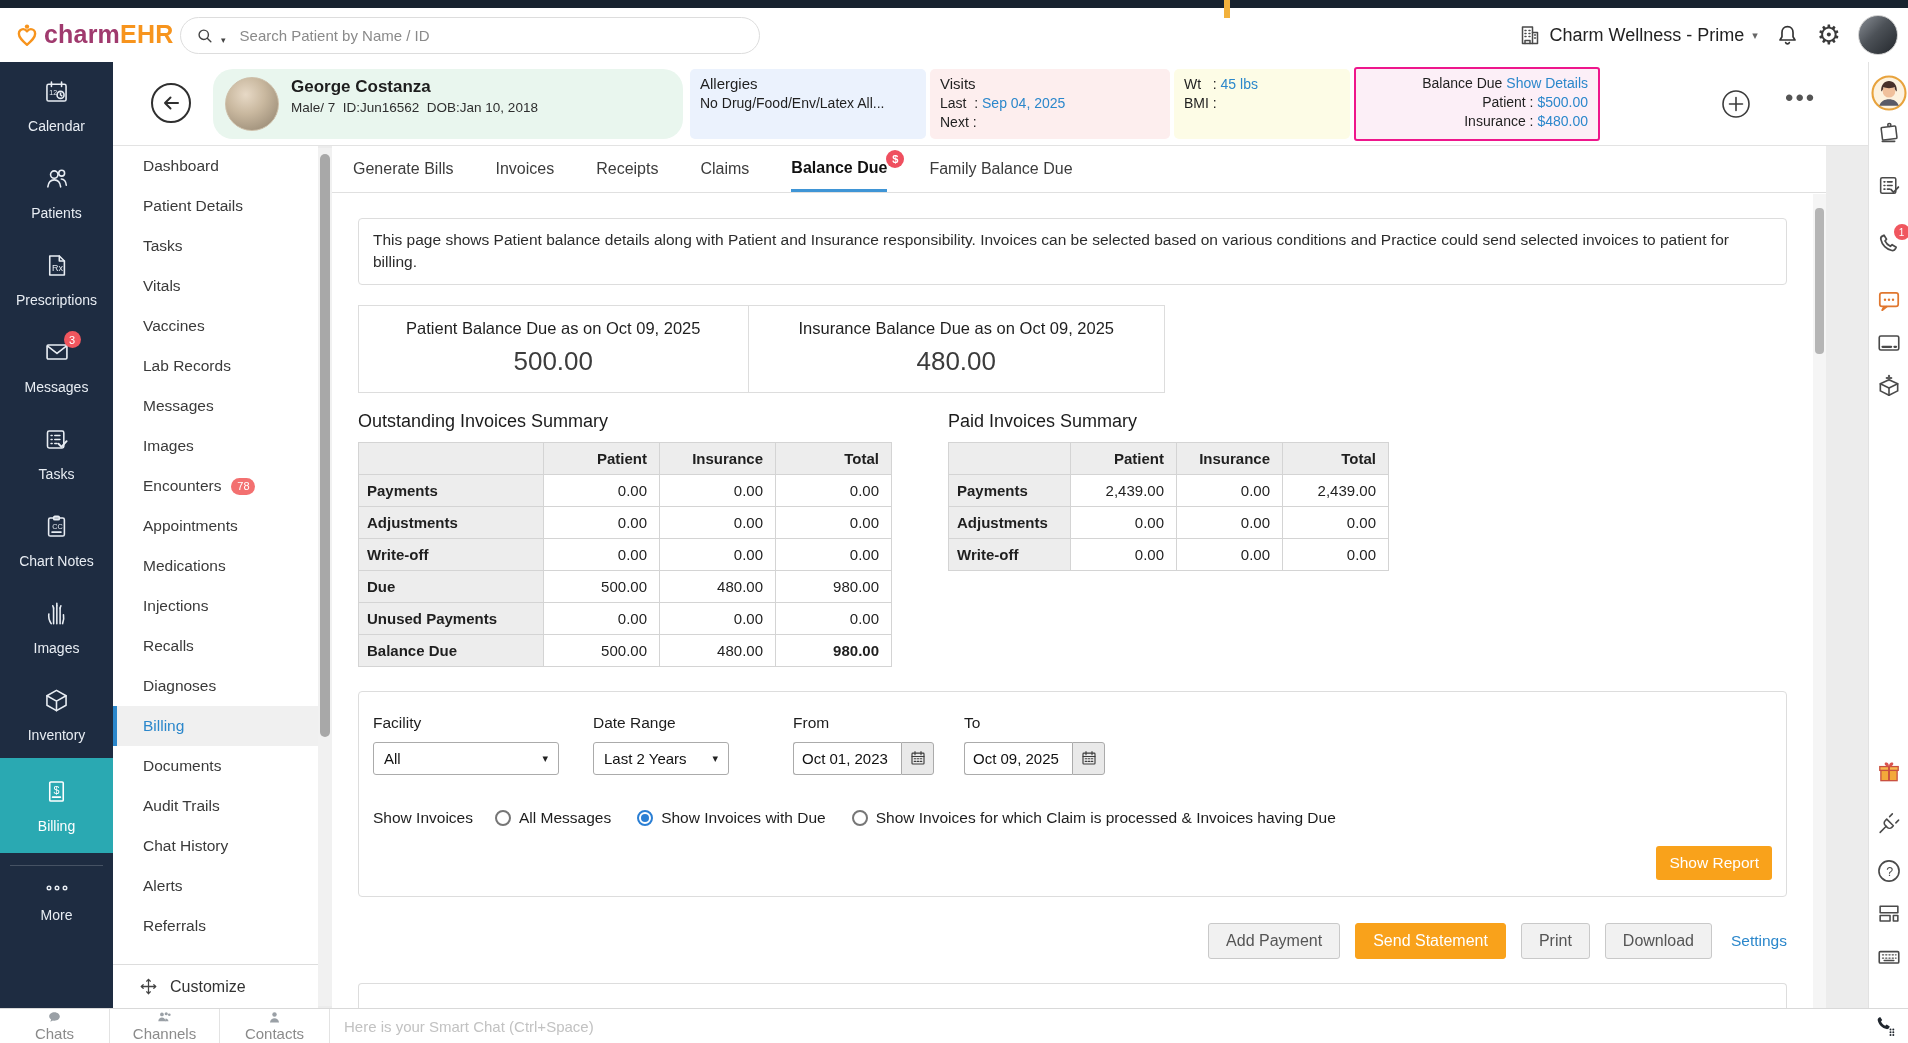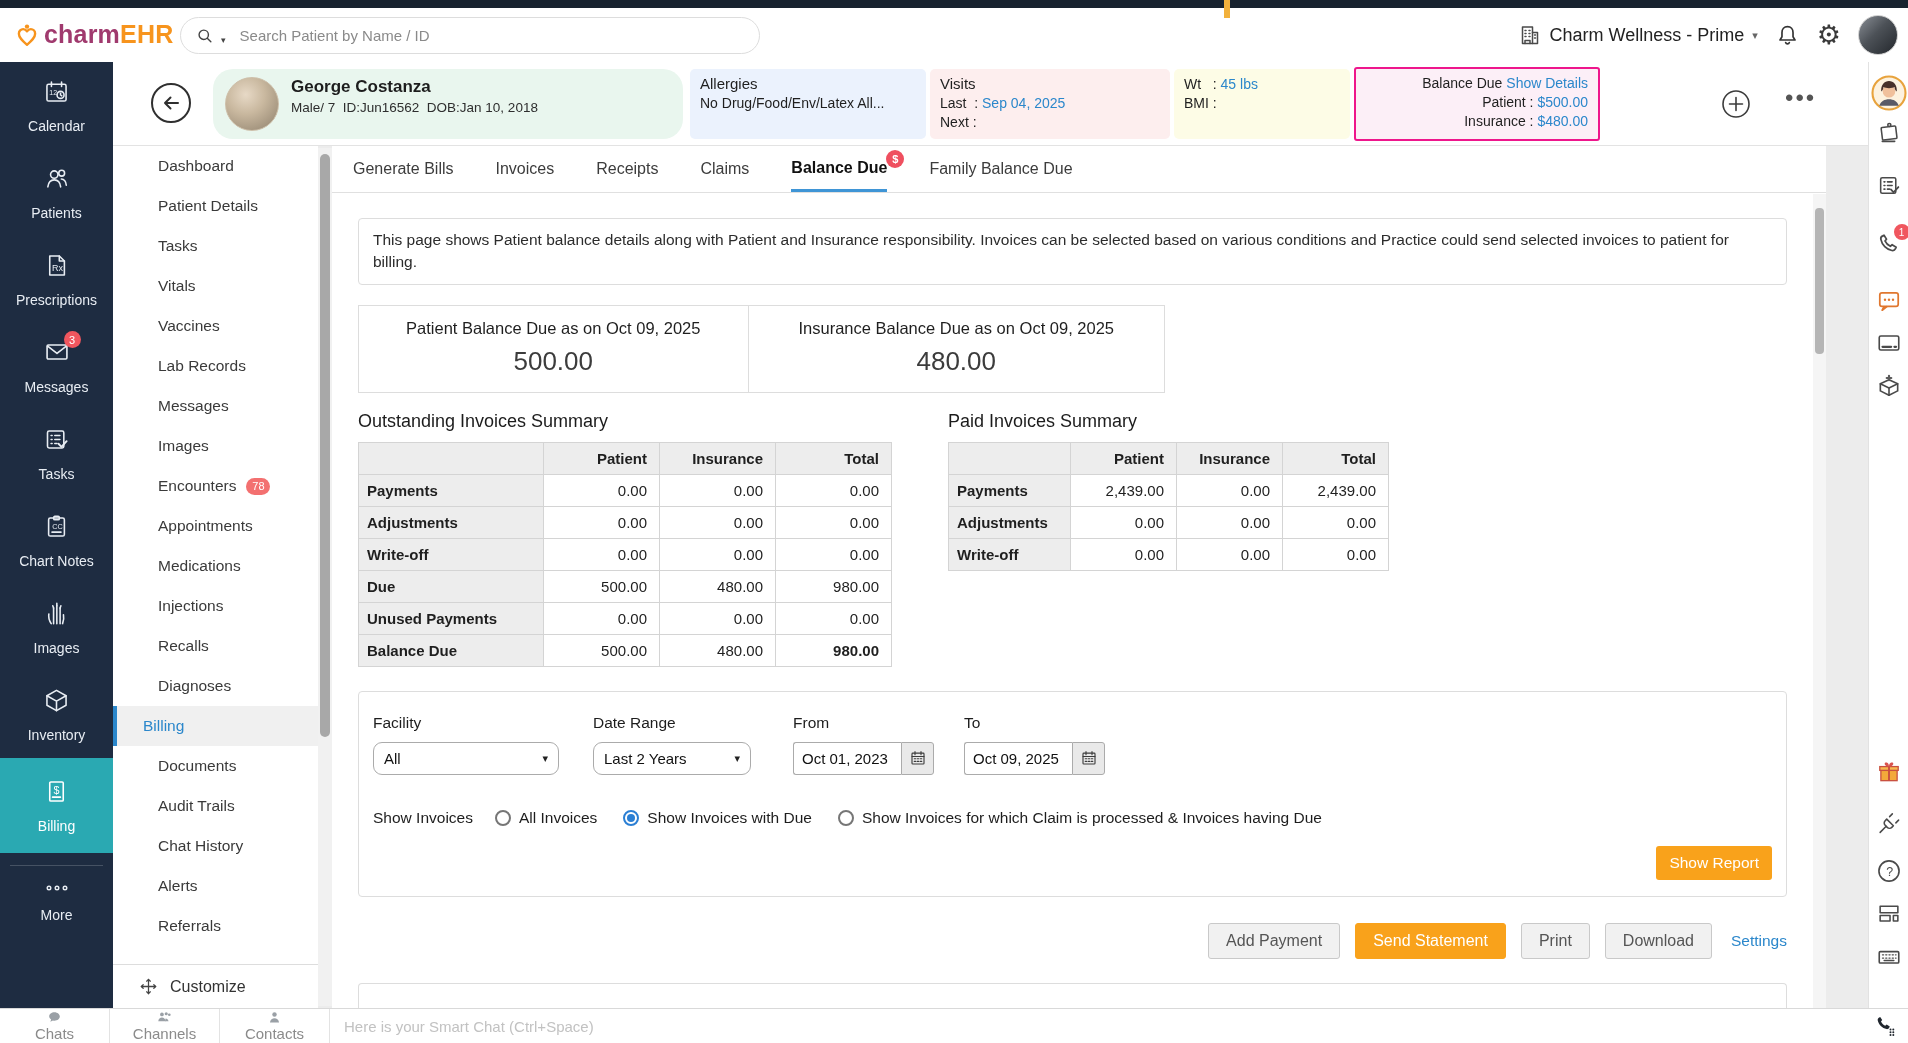--- a/index.html
+++ b/index.html
@@ -67,21 +67,21 @@
   .ctitle { font-size:15px; color:#1f1f1f; }
   .cline { font-size:14px; color:#1f1f1f; margin-top:3px; }
   .blue { color:#2b87cb; }
   .link { color:#2b87cb; cursor:pointer; }
   .plus-btn { position:absolute; left:1608px; top:27px; cursor:pointer; }
   .more-dots { position:absolute; left:1672px; top:22px; font-size:24px; color:#555; letter-spacing:2px; cursor:pointer; }
 
   
   .patient-body { position:absolute; top:84px; left:0; right:0; bottom:0; }
   .side-menu { position:absolute; left:0; top:0; width:205px; bottom:0; background:#fff; }
-  .m-item { height:40px; display:flex; align-items:center; padding-left:45px; font-size:15.5px; color:#3a3a3a; cursor:pointer; gap:10px; }
+  .m-item { height:40px; display:flex; align-items:center; padding-left:30px; font-size:15.5px; color:#3a3a3a; cursor:pointer; gap:10px; }
   .m-item.active { background:#f0f0f0; color:#2b87cb; border-left:4px solid #2b87cb; padding-left:26px; }
   .m-badge { min-width:24px; height:17px; border-radius:9px; background:#f37070; color:#fff; font-size:11px; display:inline-flex; align-items:center; justify-content:center; padding:0 4px; }
   .m-customize { position:absolute; bottom:0; left:0; right:0; height:44px; border-top:1px solid #ddd; display:flex; align-items:center; gap:12px; padding-left:26px; font-size:16px; color:#333; background:#fff; cursor:pointer; }
   .menu-scroll { position:absolute; left:205px; width:14px; top:2px; bottom:2px; background:#f1f1f1; }
   .menu-scroll .handle { position:absolute; left:2px; width:10px; top:6px; height:68%; background:#a8a8a8; border-radius:5px; }
 
   .main { position:absolute; left:219px; top:0; width:1494px; bottom:0; background:#fff; }
   .tabs { height:47px; border-bottom:1px solid #e0e0e0; display:flex; align-items:stretch; padding-left:21px; gap:42px; }
   .tab { display:flex; align-items:center; font-size:16px; color:#3c3c3c; cursor:pointer; position:relative; }
   .tab.active { font-weight:bold; color:#111; border-bottom:3px solid #3f95d6; }
@@ -105,23 +105,23 @@
   table.sum th { background:#ededed; font-weight:bold; }
   table.sum td.lbl { background:#ededed; font-weight:bold; text-align:left;padding-left:8px; }
   .t-out .lbl { width:185px; } .t-out td:not(.lbl), .t-out th:not(.corner) { width:116px; }
   .t-paid .lbl { width:122px; } .t-paid td:not(.lbl), .t-paid th:not(.corner) { width:106px; }
   td.boldv { font-weight:bold; }
 
   .filter-card { margin-top:24px; border:1px solid #ddd; border-radius:4px; position:relative; height:206px; padding:22px 16px 0 14px; }
   .f-row { display:flex; }
   .f-group { margin-right:0; }
   .f-label { font-size:15.5px; color:#1d1d1d; margin-bottom:10px; }
-  .sel { width:186px; height:33px; border:1px solid #ababab; border-radius:9px; display:flex; align-items:center; justify-content:space-between; padding:0 10px; font-size:15px; color:#111; cursor:pointer; background:#fff; }
+  .sel { width:186px; height:33px; border:1px solid #ababab; border-radius:3px; display:flex; align-items:center; justify-content:space-between; padding:0 10px; font-size:15px; color:#111; cursor:pointer; background:#fff; }
   .sel .caret { font-size:11px; color:#222; }
-  .sel.sel-dr { width:158px; }
+  .sel.sel-dr { width:136px; }
   .g-fac { width:220px; } .g-dr { width:176px; margin-left:0; }
   .date-wrap { display:flex; }
   .date-in { width:108px; height:33px; border:1px solid #ababab; border-right:none; border-radius:3px 0 0 3px; padding:0 8px; font-size:15px; color:#111; font-family:inherit; outline:none; }
   .cal-btn { width:33px; height:33px; border:1px solid #ababab; border-radius:0 3px 3px 0; background:#e9e9e9; display:flex; align-items:center; justify-content:center; cursor:pointer; }
   .g-from { margin-left:24px; } .g-to { margin-left:30px; }
   .radio-row { margin-top:34px; display:flex; align-items:center; font-size:15.5px; color:#1d1d1d; }
   .radio-lbl-main { font-weight:normal; margin-right:22px; }
   .radio { display:flex; align-items:center; gap:8px; margin-right:26px; cursor:pointer; }
   .rdot { width:16px; height:16px; border:2px solid #767676; border-radius:50%; flex:none; position:relative; background:#fff; }
   .radio.selected .rdot { border-color:#2b7fd4; }
@@ -595,21 +595,21 @@
                     </svg>
                 </span>
               </div>
             </div>
           </div>
 
           <div class="radio-row">
             <span class="radio-lbl-main">Show Invoices</span>
             <span class="radio">
                 <span class="rdot"></span>
-                <span>All Invoices</span>
+                <span>All Messages</span>
               </span>
             <span class="radio selected">
                 <span class="rdot"></span>
                 <span>Show Invoices with Due</span>
               </span>
             <span class="radio">
                 <span class="rdot"></span>
                 <span>Show Invoices for which Claim is processed &amp; Invoices having Due</span>
               </span>
           </div>

